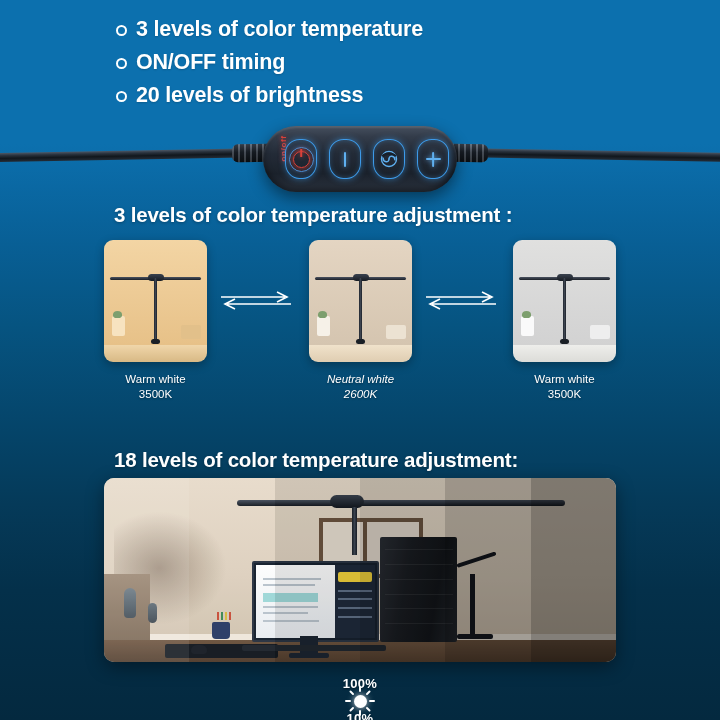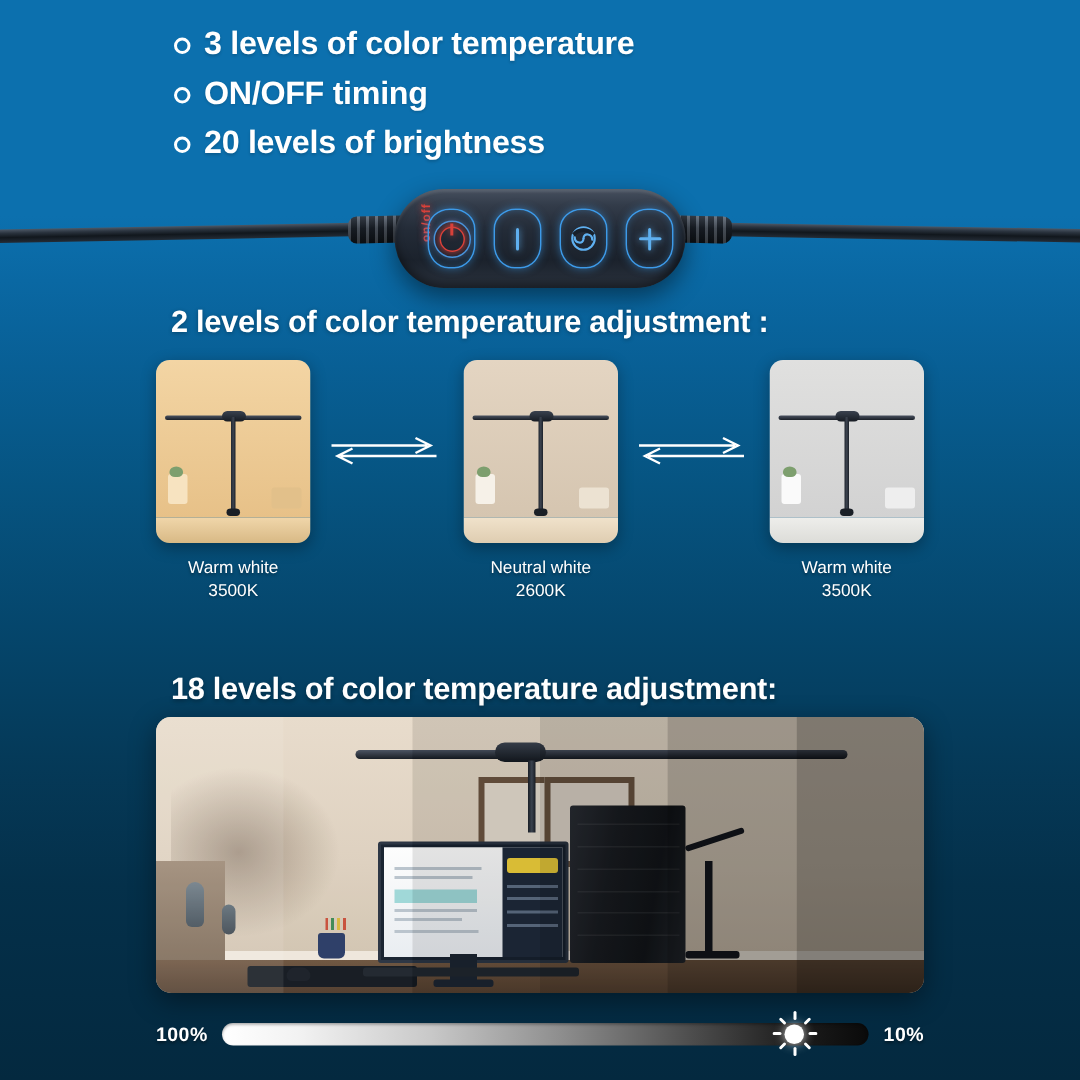--- a/index.html
+++ b/index.html
@@ -103,21 +103,21 @@
     position:absolute;color:#ffffff;font-weight:bold;font-size:20.5px;
     letter-spacing:-.2px;text-shadow:0 1px 3px rgba(0,0,0,.3);white-space:nowrap;
   }
   .heading.h1{left:114px;top:203px;}
   .heading.h2{left:114px;top:448px;}
 
   
   .cct-row{position:absolute;left:0;top:240px;width:720px;height:165px;}
   .cct{position:absolute;width:103px;}
   .cct.c1{left:104px;}
-  .cct.c2{left:309px;}
+  .cct.c2{left:309px;font-style:italic;}
   .cct.c3{left:513px;}
   .cct .photo{
     width:103px;height:122px;border-radius:9px;overflow:hidden;position:relative;
     box-shadow:0 3px 10px rgba(0,0,0,.3);
   }
   .cct .caption{
     margin-top:10px;text-align:center;color:#ffffff;font-size:11.5px;line-height:15px;
     text-shadow:0 1px 2px rgba(0,0,0,.35);
   }
 
@@ -207,21 +207,21 @@
   .bp-mouse{position:absolute;left:17%;top:91%;width:16px;height:9px;background:#1b2028;border-radius:8px 8px 5px 5px;}
   .bp-mat{position:absolute;left:12%;top:90%;width:22%;height:8%;background:#151a21;border-radius:2px;}
   .bp-cup{position:absolute;left:21%;top:78%;width:18px;height:17px;background:#2b3d66;border-radius:2px 2px 4px 4px;}
   .bp-pens{position:absolute;left:22%;top:73%;width:14px;height:8px;
     background:repeating-linear-gradient(90deg,#c8503c 0 2px,transparent 2px 4px,#3f8a55 4px 6px,transparent 6px 8px,#d8b83f 8px 10px,transparent 10px 12px);}
 
   .bp-bands{position:absolute;inset:0;display:flex;}
   .bp-bands div{flex:1;}
 
   
-  .slider-row{position:absolute;left:104px;top:676px;width:512px;height:26px;display:flex;align-items:center;gap:10px;}
+  .slider-row{position:absolute;left:104px;top:676px;width:512px;height:26px;display:flex;align-items:center;gap:10px;flex-direction:column;}
   .pct{color:#ffffff;font-size:13px;font-weight:bold;letter-spacing:.3px;text-shadow:0 1px 2px rgba(0,0,0,.4);}
   .track{
     position:relative;flex:1;height:15px;border-radius:8px;
     background:linear-gradient(90deg,#ffffff 0%,#f2f2f2 12%,#c9c9c9 32%,#8f8f8f 52%,#4f4f4f 72%,#1e1e1e 88%,#0a0a0a 100%);
     box-shadow:inset 0 1px 2px rgba(0,0,0,.35);
   }
   .knob{
     position:absolute;left:88.5%;top:50%;width:13px;height:13px;margin:-6.5px 0 0 -6.5px;
     background:#ffffff;border-radius:50%;box-shadow:0 0 7px rgba(255,255,255,.85);
   }
@@ -275,21 +275,21 @@
           <path d="M12 12 C12 17, 5 16, 5 11" fill="none" stroke="#5fb0f0" stroke-width="1.7" stroke-linecap="round"></path>
         </svg>
       </div>
       <div class="btn">
         <span class="blob"></span>
         <span class="inner ico-plus"></span>
       </div>
     </div>
   </div>
 
-  <div class="heading h1">2 levels of color temperature adjustment :</div>
+  <div class="heading h1">3 levels of color temperature adjustment :</div>
   <div class="heading h2">18 levels of color temperature adjustment:</div>
 
   <div class="cct-row">
 
     <div class="cct c1">
       <div class="photo">
         <div class="scene">
           <div class="wall" style="background:linear-gradient(180deg,#f3d5a4,#e7c188)"></div>
           <div class="desk" style="background:linear-gradient(180deg,#f0d6aa,#d8b985)"></div>
           <div class="bar"></div>

